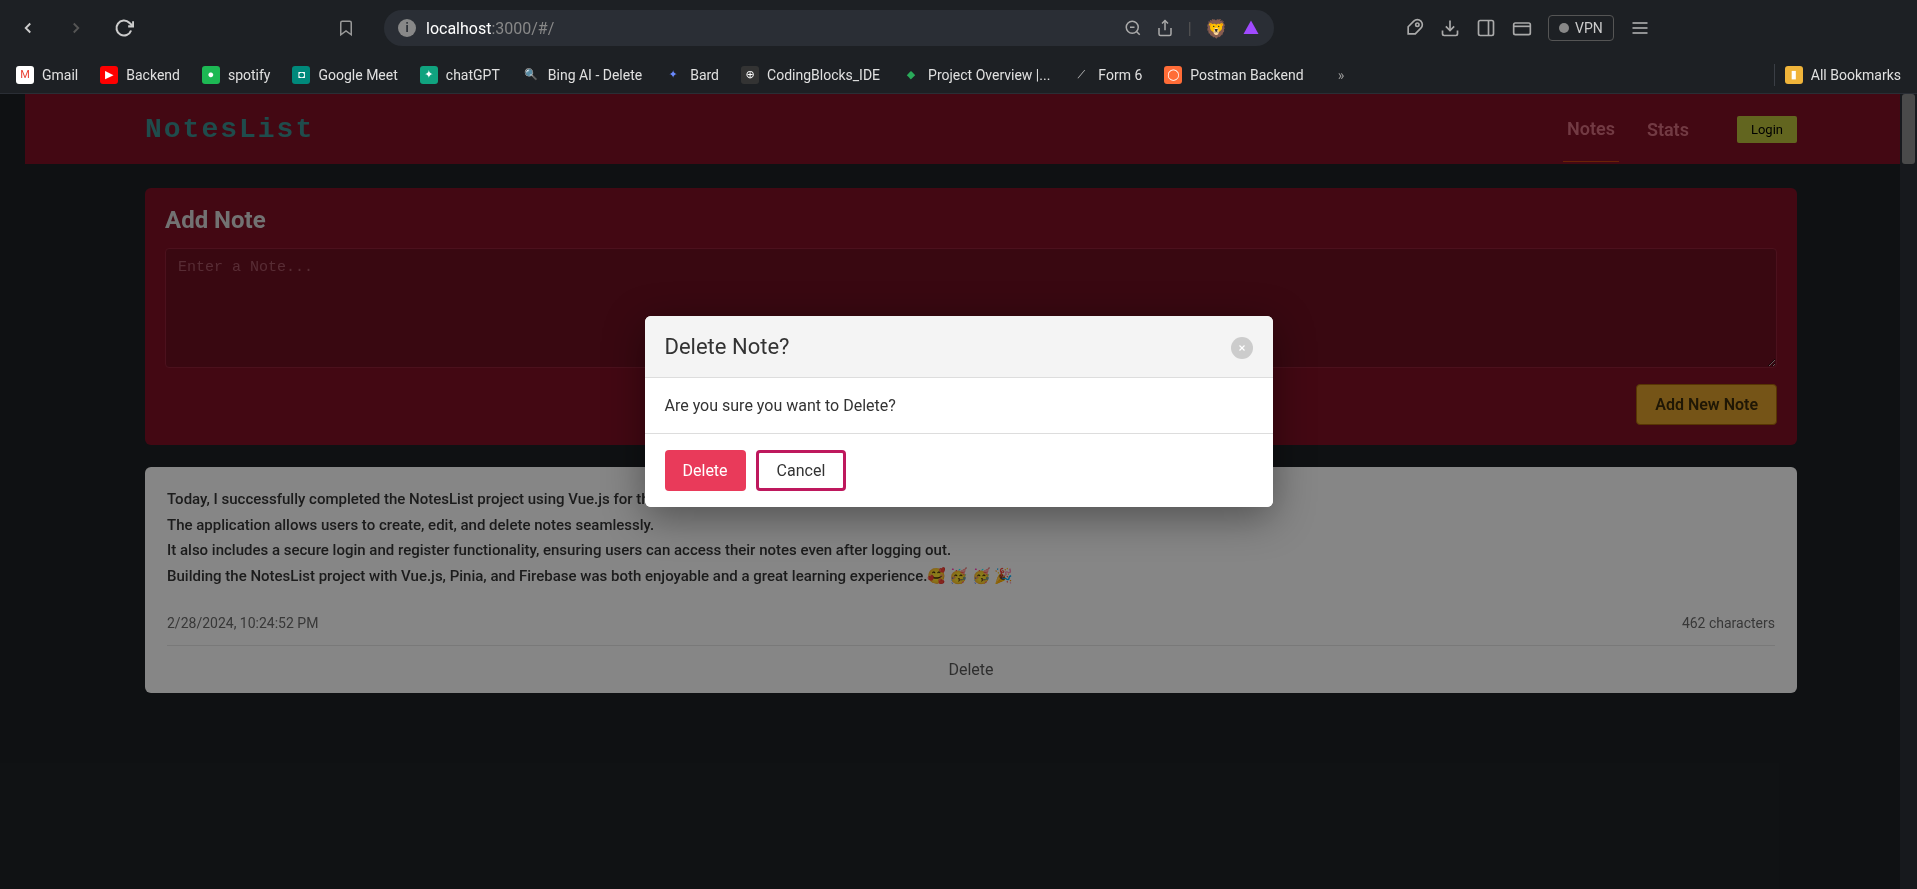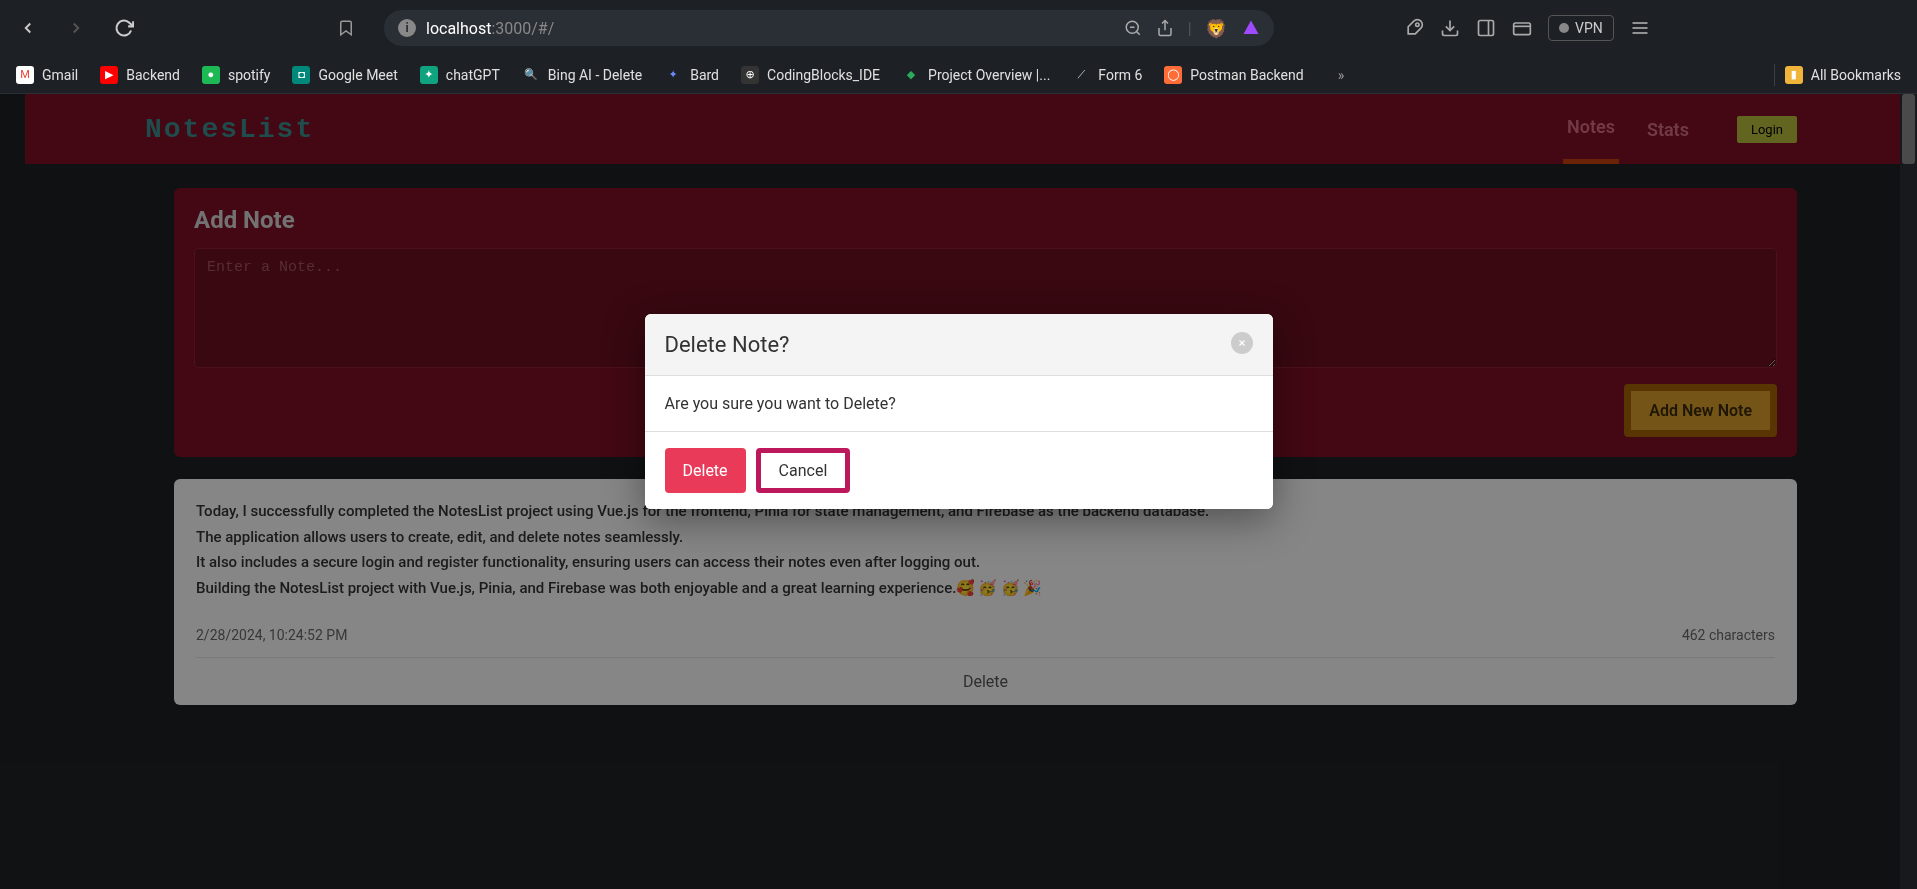--- a/index.html
+++ b/index.html
@@ -32,48 +32,48 @@
     
     .page-wrap { position: relative; height: calc(889px - 94px); overflow-y: auto; padding-left: 25px; }
     .page-overlay { position: absolute; inset: 0; background: rgba(0,0,0,0.45); z-index: 5; }
     .scrollbar { position: absolute; right: 0; top: 0; width: 17px; height: 100%; background: #2a2e35; z-index: 3; }
     .scrollbar-thumb { position: absolute; right: 2px; top: 0; width: 13px; height: 70px; background: #888; border-radius: 3px; }
     
     .app-header { background: #7a1024; height: 70px; display: flex; align-items: center; padding: 0 120px; }
     .logo { font-family: 'Courier New', monospace; font-size: 28px; font-weight: bold; color: #3a8a8a; letter-spacing: 2px; }
     .header-right { margin-left: auto; display: flex; align-items: center; gap: 24px; }
     .nav-link { font-size: 18px; font-weight: 600; color: #d06a7a; cursor: pointer; padding: 22px 4px; }
-    .nav-link.active { border-bottom: 5px solid #c2410c; }
+    .nav-link.active { border-bottom: 1px solid #c2410c; }
     .login-btn { background: #b3b83a; color: #000000; border: none; padding: 6px 14px; border-radius: 2px; font-size: 13px; cursor: pointer; margin-left: 20px; }
     
-    .content { padding: 24px 120px; margin-left: 29px; }
+    .content { padding: 24px 120px; }
     .add-card { background: #7a1024; border-radius: 6px; padding: 18px 20px 20px; }
     .add-title { font-size: 24px; font-weight: 700; color: #d0d0d0; margin-bottom: 14px; }
     .note-input { width: 100%; height: 120px; background: #681020; border: 1px solid #8a2035; border-radius: 4px; padding: 10px 12px; color: #ccc; font-size: 15px; resize: vertical; font-family: Liberation Mono, monospace; }
     .note-input::placeholder { color: #a05060; }
     .add-btn-row { display: flex; justify-content: flex-end; margin-top: 12px; }
-    .add-btn { background: #d69a2a; border: 7px solid #a16207; color: #3a2a0a; padding: 10px 18px; border-radius: 4px; font-size: 16px; font-weight: 600; cursor: pointer; }
+    .add-btn { background: #d69a2a; border: 1px solid #a16207; color: #3a2a0a; padding: 10px 18px; border-radius: 4px; font-size: 16px; font-weight: 600; cursor: pointer; }
     
     .note-card { background: #f5f5f5; border-radius: 6px; margin-top: 22px; padding: 20px 22px 0; color: #333; }
     .note-body { line-height: 1.7; font-size: 15px; font-weight: 500; }
     .note-meta { display: flex; justify-content: space-between; margin-top: 26px; color: #666; font-size: 14px; padding-bottom: 14px; align-items: center; }
     .note-actions { display: flex; border-top: 1px solid #ddd; }
     .note-action { flex: 1; text-align: center; padding: 14px; color: #555; font-size: 16px; cursor: pointer; }
     
     
     .modal-backdrop { position: absolute; inset: 0; z-index: 10; display: flex; align-items: center; justify-content: center; padding-top: 0px; }
     .modal { background: #f4f4f4; border-radius: 6px; width: 628px; box-shadow: 0 10px 40px rgba(0,0,0,0.4); position: relative; top: -80px; }
-    .modal-header { background: #f4f4f4; border-bottom: 1px solid #ddd; padding: 18px 20px; display: flex; justify-content: space-between; align-items: flex-start; border-radius: 6px 6px 0 0; }
+    .modal-header { background: #f4f4f4; border-bottom: 1px solid #ddd; padding: 18px 20px; display: flex; justify-content: space-between; align-items: flex-end; border-radius: 6px 6px 0 0; }
     .modal-title { font-size: 22px; color: #333; }
     .modal-close { width: 22px; height: 22px; background: #ccc; border-radius: 50%; display: flex; align-items: center; justify-content: center; color: #fff; font-size: 12px; cursor: pointer; }
     .modal-body { background: #fff; padding: 18px 20px; font-size: 16px; color: #333; }
     .modal-footer { background: #fff; border-top: 1px solid #ddd; padding: 16px 20px; display: flex; gap: 10px; border-radius: 0 0 6px 6px; }
     .btn { padding: 8px 18px; border-radius: 4px; font-size: 16px; cursor: pointer; }
     .btn-danger { background: #e93a5a; color: #fff; border: none; }
-    .btn-light { background: #fff; color: #333; border: 5px solid #be185d; }
+    .btn-light { background: #fff; color: #333; border: 3px solid #be185d; }
     
     svg { display: block; }
   </style>
 </head>
 <body>
 
 <div class="browser-chrome">
   <div class="nav-controls">
     <div class="nav-btn">
       <svg width="18" height="18" viewBox="0 0 24 24" fill="none" stroke="#ccc" stroke-width="2.5">

